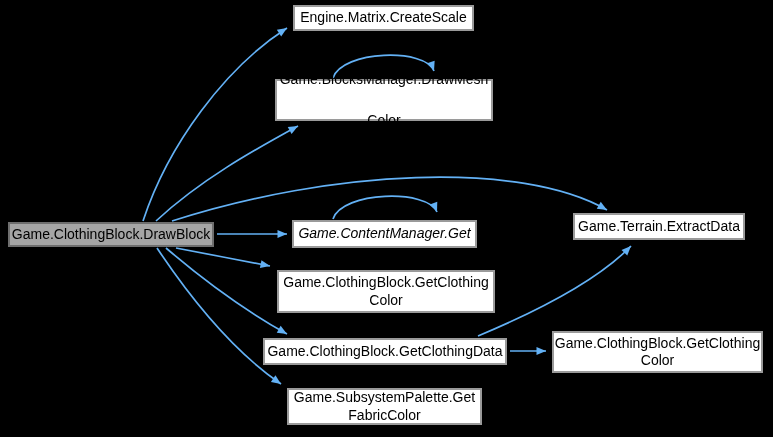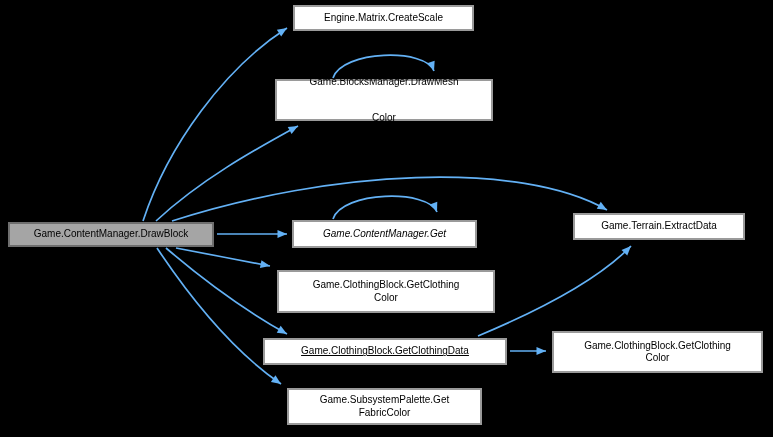--- a/index.html
+++ b/index.html
@@ -25,24 +25,25 @@
   .arrowhead {
     fill: var(--edge, #63b1f5);
     stroke: none;
   }
   .node {
     position: absolute;
     box-sizing: border-box;
     background: var(--node-fill, #ffffff);
     border: 2px solid var(--node-border, #9a9a9a);
     color: var(--text, #000000);
-    font-size: 10px;
+    font-size: 14px;
     line-height: 1.22;
     display: flex;
     flex-direction: column;
+    align-items: center;
     justify-content: center;
     text-align: center;
     white-space: nowrap;
     cursor: pointer;
   }
   .node.current {
     background: var(--current-fill, #a5a5a5);
     border-color: var(--current-border, #6e6e6e);
     cursor: default;
   }
@@ -76,37 +77,37 @@
   <div class="node" style="left:293px; top:5px; width:181px; height:26px;">
     <span>Engine.Matrix.CreateScale</span>
   </div>
 
   <div class="node" style="left:275px; top:79px; width:218px; height:42px;gap:24px;">
     <span>Game.BlocksManager.DrawMesh</span>
     <span>Color</span>
   </div>
 
   <div class="node current" style="left:8px; top:222px; width:206px; height:25px;">
-    <span>Game.ContentManager.DrawBlock</span>
+    <span>Game.ClothingBlock.DrawBlock</span>
   </div>
 
   <div class="node" style="left:292px; top:220px; width:185px; height:28px;font-style:italic;">
     <span>Game.ContentManager.Get</span>
   </div>
 
   <div class="node" style="left:573px; top:213px; width:172px; height:27px;">
     <span>Game.Terrain.ExtractData</span>
   </div>
 
   <div class="node" style="left:277px; top:270px; width:218px; height:43px;">
     <span>Game.ClothingBlock.GetClothing</span>
     <span>Color</span>
   </div>
 
-  <div class="node" style="left:263px; top:338px; width:244px; height:27px;text-decoration:underline;">
+  <div class="node" style="left:263px; top:338px; width:244px; height:27px;">
     <span>Game.ClothingBlock.GetClothingData</span>
   </div>
 
   <div class="node" style="left:552px; top:331px; width:211px; height:42px;">
     <span>Game.ClothingBlock.GetClothing</span>
     <span>Color</span>
   </div>
 
   <div class="node" style="left:287px; top:388px; width:195px; height:37px;">
     <span>Game.SubsystemPalette.Get</span>

